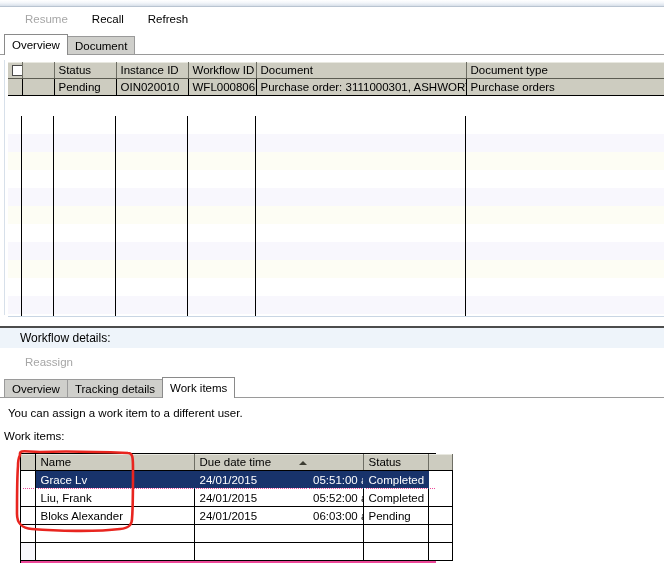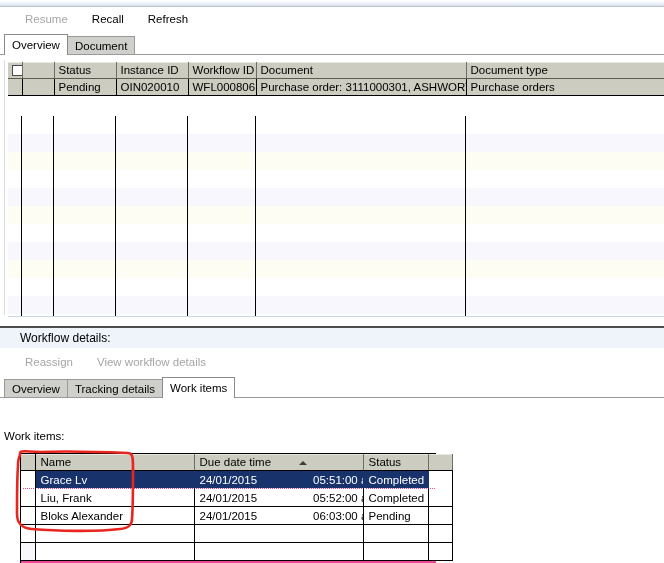--- a/index.html
+++ b/index.html
@@ -283,32 +283,32 @@
   <div style="position:absolute;left:0;top:55px;width:8px;height:262px;background:#ffffff;"></div>
   <div style="position:absolute;left:4px;top:60px;width:1px;height:255px;background:#d7e0ea;"></div>
   <div style="position:absolute;left:0;top:317px;width:664px;height:9px;background:#ffffff;"></div>
 
   <div class="sep-dark" style="top:326px;"></div>
   <div class="wf-band" style="top:328px; height:20px;"></div>
   <div class="wf-label" style="top:331px;">Workflow details:</div>
 
   <div class="toolbar" style="top:350px; height:24px;">
     <div class="tb-btn disabled">Reassign</div>
-    <div class="tb-btn disabled">View workflow details</div>
   </div>
 
   <div class="tabstrip-bot" style="top:374px;">
     <div class="tabstrip-underline"></div>
     <div class="tabrow">
       <div class="tab first">Overview</div>
       <div class="tab">Tracking details</div>
       <div class="tab selected">Work items</div>
     </div>
   </div>
 
+  <div class="helptext" style="top:407px;">You can assign a work item to a different user.</div>
   <div class="helptext" style="left:4px; top:430px;">Work items:</div>
 
   <div id="wi-grid">
     <table>
       <colgroup>
         <col style="width:14px">
         <col style="width:159px">
         <col style="width:114px">
         <col style="width:55px">
         <col style="width:65px">

